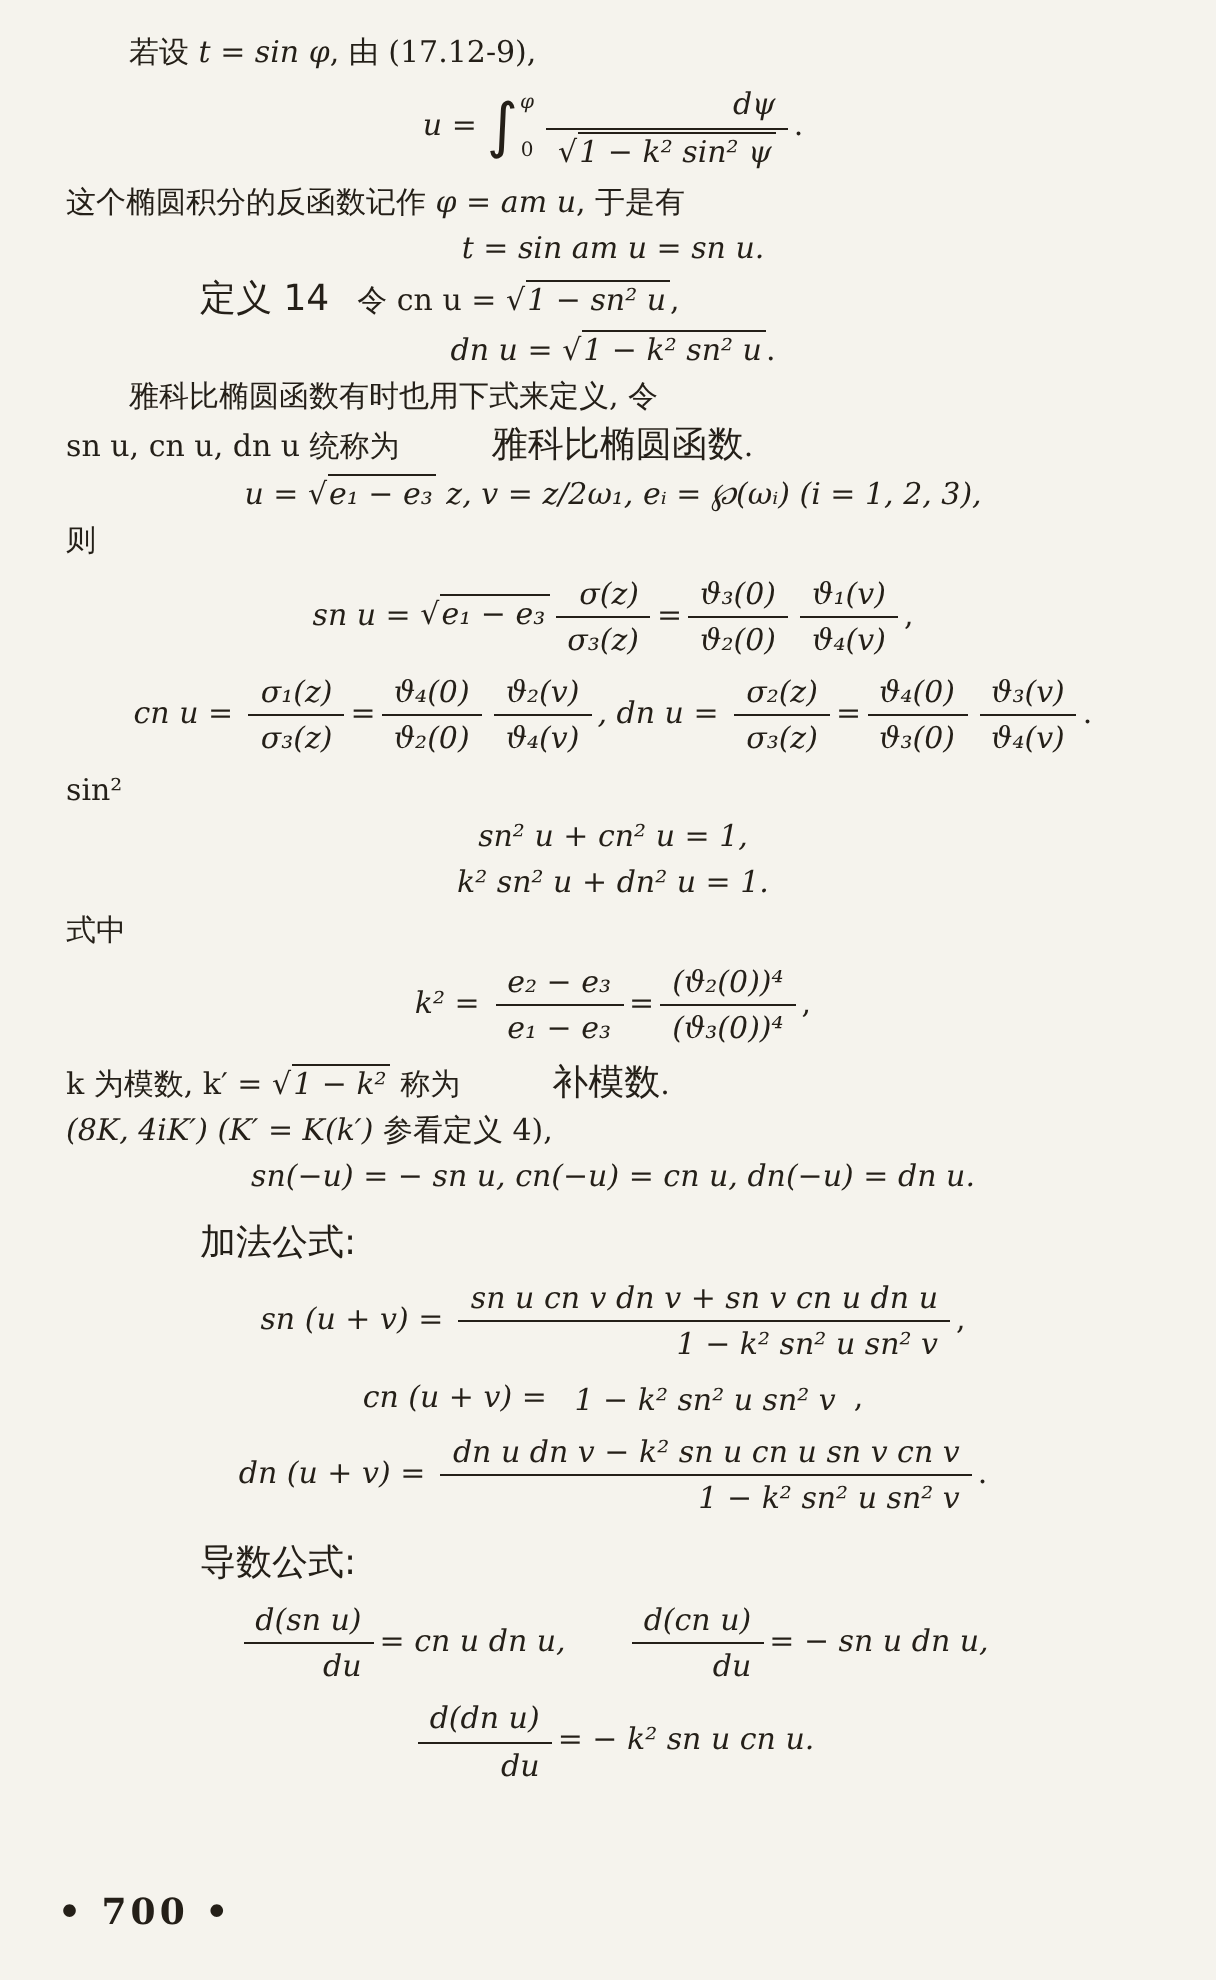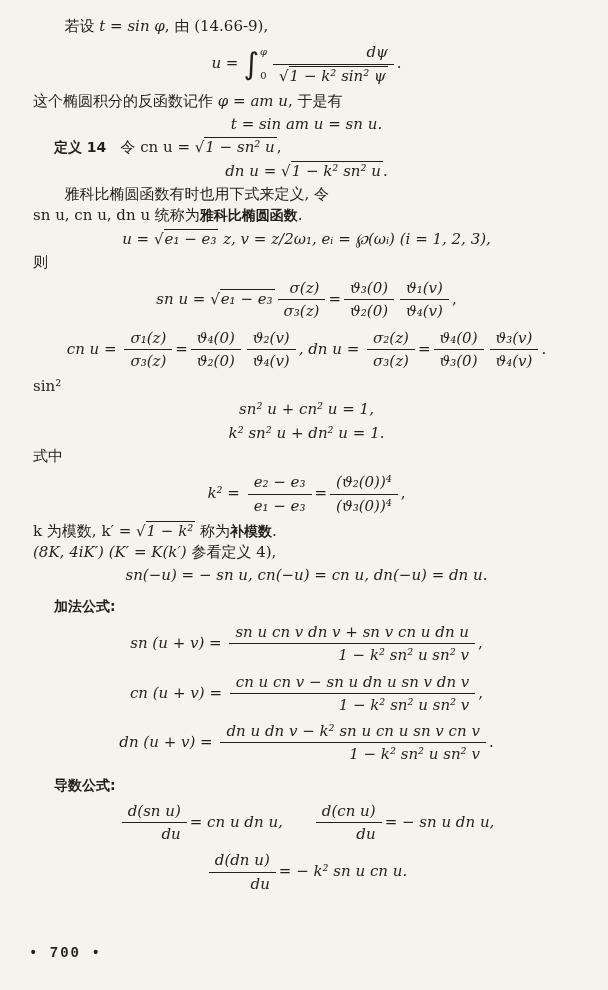--- a/index.html
+++ b/index.html
@@ -15,41 +15,41 @@
     line-height: 1.42;
     padding: 16px 28px 0 33px;
     overflow: hidden;
   }
   .para { margin: 0; }
   .indent { text-indent: 2.1em; }
   .indent1 { text-indent: 1.4em; }
   .display { text-align: center; margin: 2px 0; }
   .display.big { margin: 4px 0; }
   .m { font-style: italic; }
-  .hb { font-weight: bold; font-family: "DejaVu Sans", "Liberation Sans", sans-serif; font-size: 14px; }
+  .hb { font-weight: normal; font-family: "DejaVu Sans", "Liberation Sans", sans-serif; font-size: 18px; margin-left: 46px; }
   .deflabel { margin-right: 14px; }
   .frac { display: inline-block; vertical-align: middle; text-align: right; margin: 1px 3px; line-height: 1.35; }
   .frac .num { display: block; padding: 0 6px 1px; border-bottom: 1px solid #241f18; }
   .frac .den { display: block; padding: 1px 6px 0; }
   .sqrt { white-space: nowrap; margin-top: 24px; }
   .rs { font-style: normal; }
   .rb { border-top: 1px solid #241f18; padding: 0 2px 0 1px; }
   .intgrp { display: inline-flex; align-items: center; vertical-align: middle; margin: 0 3px 0 5px; }
   .int { font-size: 30px; line-height: 1; font-family: "DejaVu Sans", sans-serif; font-style: normal; }
   .lim { display: inline-flex; flex-direction: column; justify-content: space-between; height: 34px; font-size: 10px; line-height: 1; margin-left: 1px; }
   .sp { display: inline-block; width: 30px; }
   .mt8 { margin-top: 9px; }
-  .footer { position: absolute; left: 29px; top: 944px; font-weight: bold; letter-spacing: 2px; font-size: 14px; font-family: Liberation Mono, monospace; }
+  .footer { position: absolute; left: 29px; top: 944px; font-weight: bold; letter-spacing: 2px; font-size: 18px; }
 </style>
 </head>
 <body>
 
 <div class="page">
 
-  <p class="para indent"><span>若设 </span><span class="m">t = sin φ</span><span>, 由 (14.66-9),</span></p>
+  <p class="para indent"><span>若设 </span><span class="m">t = sin φ</span><span>, 由 (17.12-9),</span></p>
 
   <div class="display big">
     <span class="m">u =</span><span class="intgrp">
         <span class="int">∫</span>
         <span class="lim">
           <span class="m">φ</span>
           <span>0</span>
         </span>
       </span><span class="frac"><span class="num m">dψ</span><span class="den"><span class="sqrt"><span class="rs">√</span><span class="rb m">1 − k² sin² ψ</span></span></span></span><span>.</span>
   </div>
@@ -95,21 +95,21 @@
 
   <div class="display"><span class="m">sn(−u) = − sn u, cn(−u) = cn u, dn(−u) = dn u.</span></div>
 
   <p class="para indent1 mt8"><span class="hb">加法公式:</span></p>
 
   <div class="display big">
     <span class="m">sn (u + v) = </span><span class="frac"><span class="num m">sn u cn v dn v + sn v cn u dn u</span><span class="den m">1 − k² sn² u sn² v</span></span><span>,</span>
   </div>
 
   <div class="display big">
-    <span class="m">cn (u + v) = </span><span class="frac"><span class="num m">cn u cn v − sn u dn u sn v dn v</span><span class="den m">1 − k² sn² u sn² v</span></span><span>,</span>
+    <span class="m">cn (u + v) = </span><span class="frac"><span class="den m">1 − k² sn² u sn² v</span></span><span>,</span>
   </div>
 
   <div class="display big">
     <span class="m">dn (u + v) = </span><span class="frac"><span class="num m">dn u dn v − k² sn u cn u sn v cn v</span><span class="den m">1 − k² sn² u sn² v</span></span><span>.</span>
   </div>
 
   <p class="para indent1 mt8"><span class="hb">导数公式:</span></p>
 
   <div class="display big">
     <span class="frac"><span class="num m">d(sn u)</span><span class="den m">du</span></span><span class="m">= cn u dn u,</span><span class="sp"></span><span class="frac"><span class="num m">d(cn u)</span><span class="den m">du</span></span><span class="m">= − sn u dn u,</span>

